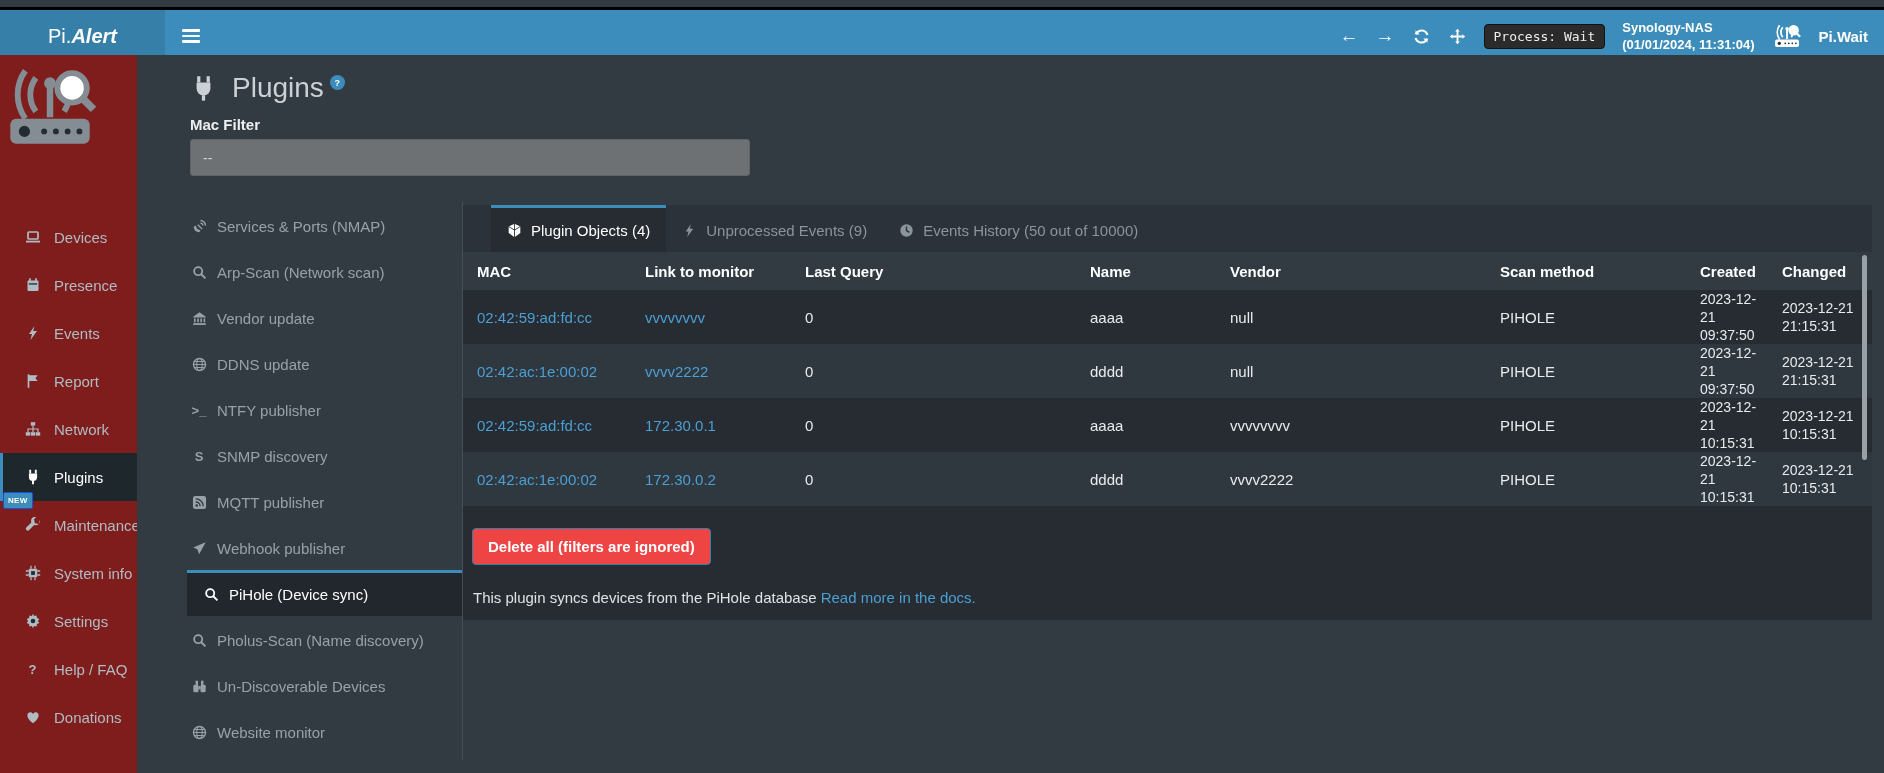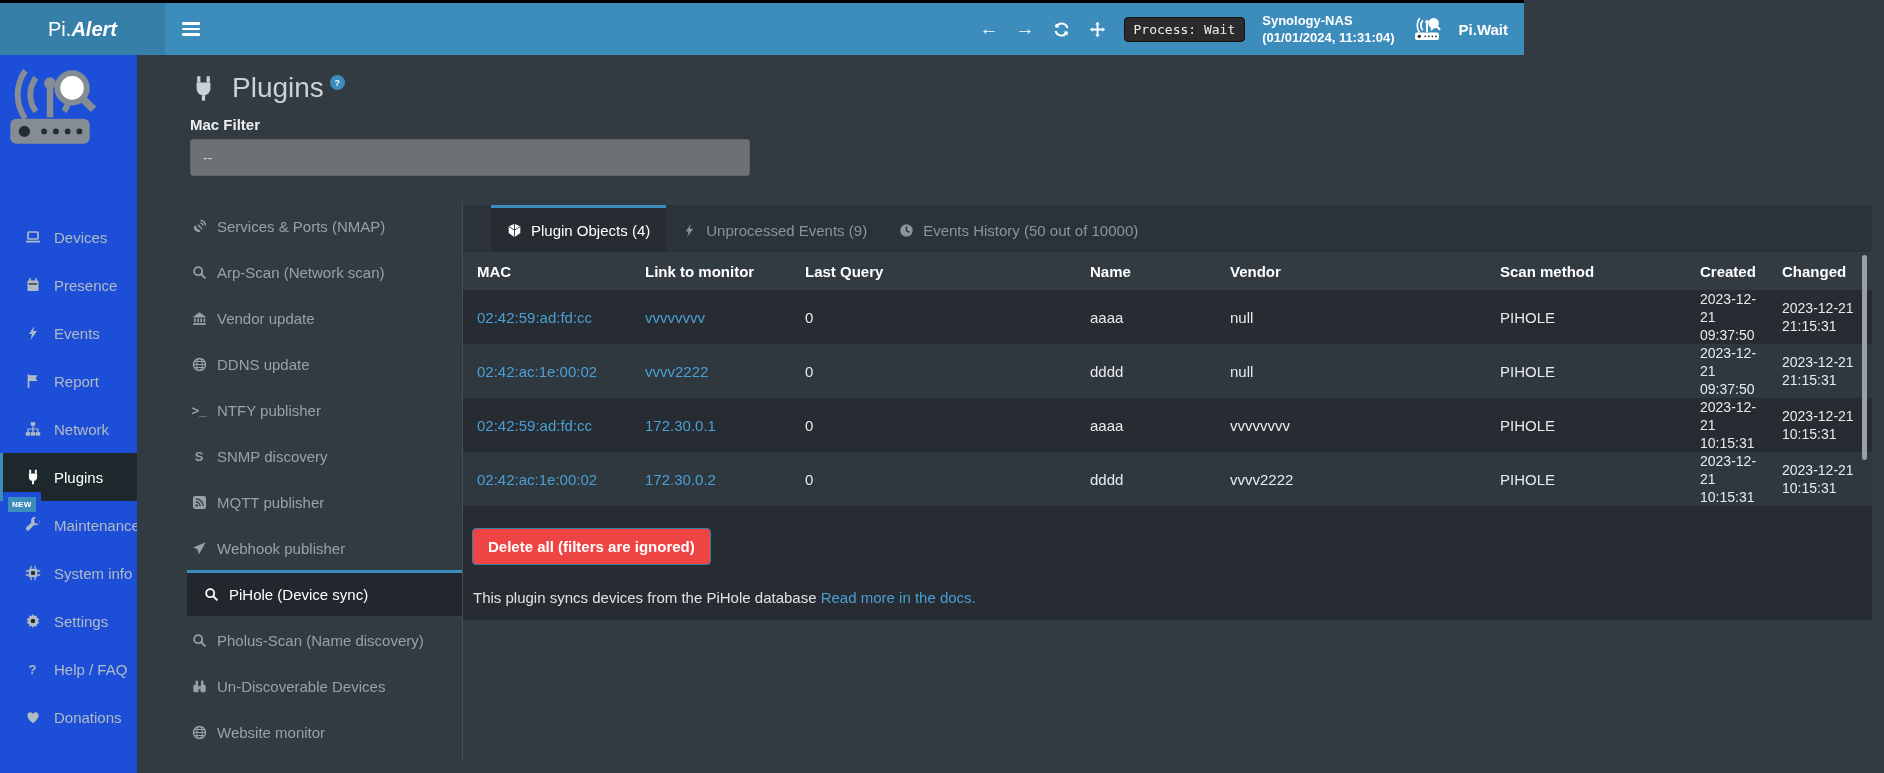--- a/index.html
+++ b/index.html
@@ -1,50 +1,50 @@
 <!DOCTYPE html>
 <html><head>
 <meta charset="utf-8">
 <style>
   * { margin:0; padding:0; box-sizing:border-box; }
   html,body { width:1884px; height:773px; overflow:hidden; background:#333b42;
               font-family:"Liberation Sans","DejaVu Sans",sans-serif; }
 
   
-  .topbar { position:absolute; top:0; left:0; width:1524px; height:55px;
+  .topbar { position:absolute; top:7px; left:0; width:1884px; height:55px;
             background:#3c8dbc; border-top:3px solid #000; }
   .logo-area { position:absolute; left:0; top:0; width:165px; height:52px; background:#367fa9;
                display:flex; align-items:center; justify-content:center;
                color:#fff; font-size:20px; cursor:pointer; }
   .logo-area b { font-weight:bold;font-style:italic; }
   .hamburger { position:absolute; left:182px; top:16px; width:20px; height:20px; cursor:pointer; }
   .hamburger span { display:block; width:18px; height:2.5px; background:#fff; margin:3px 0; border-radius:1px; }
   .topbar-right { position:absolute; right:16px; top:0; height:52px;
                   display:flex; align-items:center; gap:17px; color:#fff; }
   .tb-ico { width:19px; height:19px; display:inline-flex; align-items:center; justify-content:center;
             color:#fff; font-size:19px; cursor:pointer; }
   .proc-badge { background:#2b2b2b; border:1px solid #111; border-radius:4px;
                 font-family:"DejaVu Sans Mono","Liberation Mono",monospace;
                 font-size:13px; color:#eee; padding:4px 9px; white-space:nowrap; }
   .host-block { font-size:13px; font-weight:bold; line-height:17px; white-space:nowrap; }
   .brand-right { font-size:15px; font-weight:bold; }
   .router-svg { color:#fff; }
 
   
-  .sidebar { position:absolute; left:0; top:55px; bottom:0; width:137px; background:#1d4ed8; }
+  .sidebar { position:absolute; left:0; top:55px; bottom:0; width:137px; background:#7f1d1d; }
   .side-logo { display:block; margin:12px auto 0; color:#848d94; }
   .side-menu { position:absolute; top:158px; left:0; right:0; }
   .side-item { height:48px; display:flex; align-items:center; gap:13px; padding-left:21px;
                color:#b0bcc3; font-size:15px; cursor:pointer; position:relative;
                border-left:3px solid transparent; }
   .side-item.active { background:#1e282c; color:#fff; border-left-color:#3c8dbc; }
   .side-item .icon { width:17px; height:17px; display:inline-flex; align-items:center;
                      justify-content:center; flex:0 0 17px; }
   .new-badge { position:absolute; left:0px; top:-9px; background:#3c8dbc; color:#fff;
-               font-size:8px; font-weight:bold; padding:3px 4px; border:5px solid #1d4ed8;
+               font-size:8px; font-weight:bold; padding:3px 4px; border:1px solid #1d4ed8;
                border-radius:2px; letter-spacing:.3px; }
 
   
   .content { position:absolute; left:137px; top:55px; right:0; bottom:0; background:#333b42;
              color:#e4e7e9; }
   .page-title-row { position:absolute; left:53px; top:17px; display:flex; align-items:center;
                     gap:15px; color:#ccd1d5; font-size:28px; }
   .title-icon { width:27px; height:27px; display:inline-flex; }
   .title-badge { width:15px; height:15px; background:#3c8dbc; border-radius:50%; color:#fff;
                  font-size:9px; font-weight:bold; display:flex; align-items:center;

